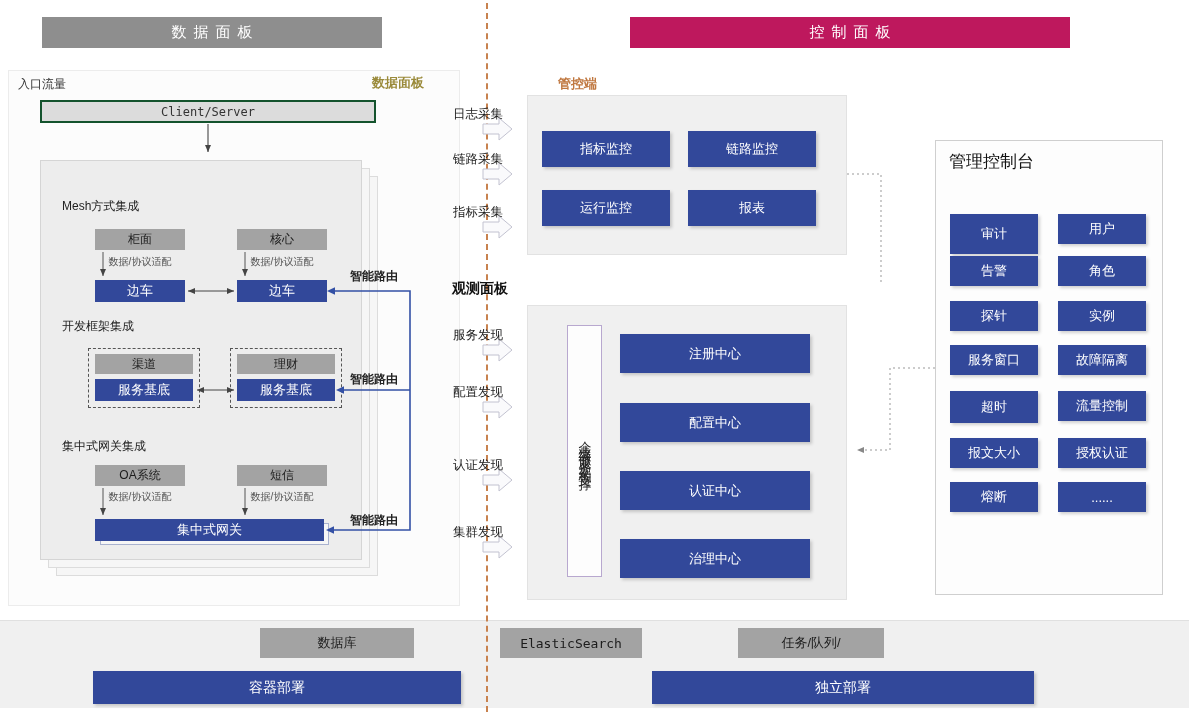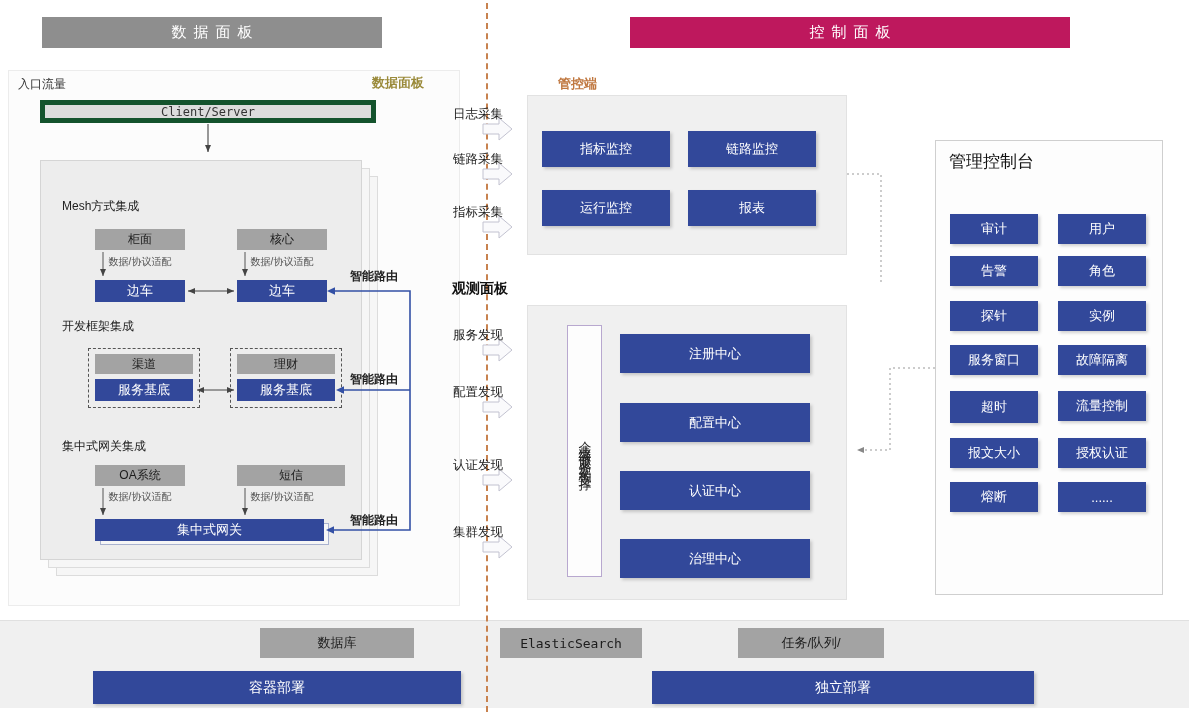--- a/index.html
+++ b/index.html
@@ -39,21 +39,21 @@
   <div class="abs cbox hdr" style="left:42px;top:17px;width:340px;height:31px;background:#8e8e8e">数据面板</div>
   <div class="abs cbox hdr" style="left:630px;top:17px;width:440px;height:31px;background:#be185d">控制面板</div>
 
   <div class="abs divider" style="left:486px;top:3px;height:709px;width:0"></div>
 
   <div class="abs" style="left:8px;top:70px;width:452px;height:536px;background:#fcfcfc;border:1px solid #ececec"></div>
 
   <div class="abs" style="left:18px;top:76px;font-size:12px;color:#333">入口流量</div>
   <div class="abs" style="left:372px;top:74px;font-size:13px;font-weight:bold;color:#9a8a3a">数据面板</div>
 
-  <div class="abs cbox mono" style="left:40px;top:100px;width:336px;height:23px;background:#dcdcdc;border:5px solid #14532d;font-size:12px;color:#333">Client/Server</div>
+  <div class="abs cbox mono" style="left:40px;top:100px;width:336px;height:23px;background:#dcdcdc;border:2px solid #14532d;font-size:12px;color:#333">Client/Server</div>
 
   <div class="abs card" style="left:56px;top:176px;width:322px;height:400px"></div>
   <div class="abs card" style="left:48px;top:168px;width:322px;height:400px"></div>
   <div class="abs inner-panel" style="left:40px;top:160px;width:322px;height:400px"></div>
 
   <div class="abs sec-title" style="left:62px;top:198px">Mesh方式集成</div>
   <div class="abs cbox gray" style="left:95px;top:229px;width:90px;height:21px">柜面</div>
   <div class="abs cbox gray" style="left:237px;top:229px;width:90px;height:21px">核心</div>
   <div class="abs tiny" style="left:92px;top:255px;width:96px">数据/协议适配</div>
   <div class="abs tiny" style="left:234px;top:255px;width:96px">数据/协议适配</div>
@@ -63,21 +63,21 @@
   <div class="abs sec-title" style="left:62px;top:318px">开发框架集成</div>
   <div class="abs dashed-group" style="left:88px;top:348px;width:112px;height:60px"></div>
   <div class="abs dashed-group" style="left:230px;top:348px;width:112px;height:60px"></div>
   <div class="abs cbox gray" style="left:95px;top:354px;width:98px;height:20px">渠道</div>
   <div class="abs cbox blue-flat" style="left:95px;top:379px;width:98px;height:22px">服务基底</div>
   <div class="abs cbox gray" style="left:237px;top:354px;width:98px;height:20px">理财</div>
   <div class="abs cbox blue-flat" style="left:237px;top:379px;width:98px;height:22px">服务基底</div>
 
   <div class="abs sec-title" style="left:62px;top:438px">集中式网关集成</div>
   <div class="abs cbox gray" style="left:95px;top:465px;width:90px;height:21px">OA系统</div>
-  <div class="abs cbox gray" style="left:237px;top:465px;width:108px;height:21px">短信</div>
+  <div class="abs cbox gray" style="left:237px;top:465px;width:90px;height:21px">短信</div>
   <div class="abs tiny" style="left:92px;top:490px;width:96px">数据/协议适配</div>
   <div class="abs tiny" style="left:234px;top:490px;width:96px">数据/协议适配</div>
   <div class="abs cbox blue-flat" style="left:95px;top:519px;width:229px;height:22px;box-shadow:5px 4px 0 -1px #f6f6f6,5px 4px 0 0 #a9b2cf">集中式网关</div>
 
   <div class="abs route-label" style="left:350px;top:268px">智能路由</div>
   <div class="abs route-label" style="left:350px;top:371px">智能路由</div>
   <div class="abs route-label" style="left:350px;top:512px">智能路由</div>
 
   <div class="abs flow-label" style="left:453px;top:106px">日志采集</div>
   <div class="abs flow-label" style="left:453px;top:151px">链路采集</div>
@@ -98,21 +98,21 @@
   <div class="abs panel" style="left:527px;top:305px;width:320px;height:295px"></div>
   <div class="abs vert-text" style="left:567px;top:325px;width:35px;height:252px">企业级微服务架构支撑</div>
   <div class="abs cbox blue" style="left:620px;top:334px;width:190px;height:39px">注册中心</div>
   <div class="abs cbox blue" style="left:620px;top:403px;width:190px;height:39px">配置中心</div>
   <div class="abs cbox blue" style="left:620px;top:471px;width:190px;height:39px">认证中心</div>
   <div class="abs cbox blue" style="left:620px;top:539px;width:190px;height:39px">治理中心</div>
 
   <div class="abs" style="left:935px;top:140px;width:228px;height:455px;background:#fdfdfd;border:1px solid #cfcfcf"></div>
   <div class="abs" style="left:949px;top:150px;font-size:17px;color:#111">管理控制台</div>
 
-  <div class="abs cbox blue" style="left:950px;top:214px;width:88px;height:30px">审计</div>
+  <div class="abs cbox blue" style="left:950px;top:214px;width:88px;height:40px">审计</div>
   <div class="abs cbox blue" style="left:1058px;top:214px;width:88px;height:30px">用户</div>
   <div class="abs cbox blue" style="left:950px;top:256px;width:88px;height:30px">告警</div>
   <div class="abs cbox blue" style="left:1058px;top:256px;width:88px;height:30px">角色</div>
   <div class="abs cbox blue" style="left:950px;top:301px;width:88px;height:30px">探针</div>
   <div class="abs cbox blue" style="left:1058px;top:301px;width:88px;height:30px">实例</div>
   <div class="abs cbox blue" style="left:950px;top:345px;width:88px;height:30px">服务窗口</div>
   <div class="abs cbox blue" style="left:1058px;top:345px;width:88px;height:30px">故障隔离</div>
   <div class="abs cbox blue" style="left:950px;top:391px;width:88px;height:32px">超时</div>
   <div class="abs cbox blue" style="left:1058px;top:391px;width:88px;height:30px">流量控制</div>
   <div class="abs cbox blue" style="left:950px;top:438px;width:88px;height:30px">报文大小</div>

